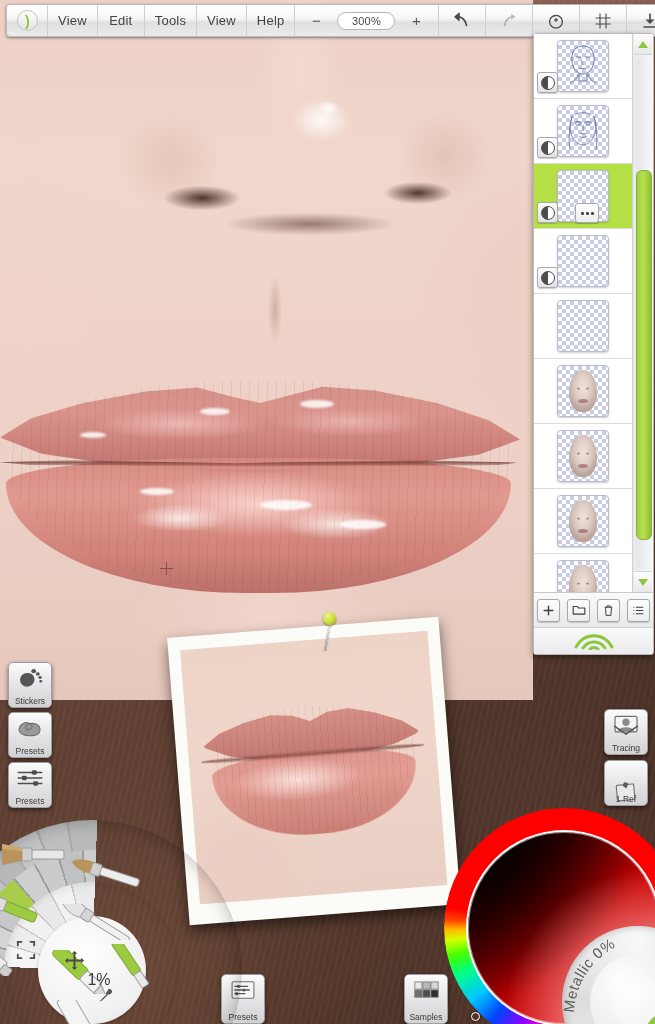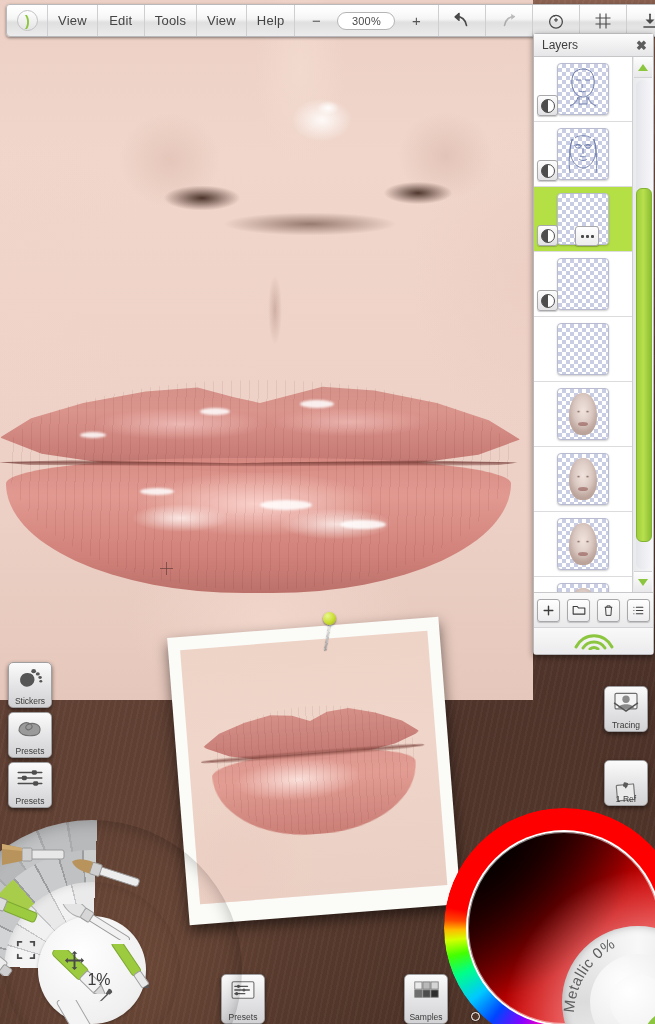--- a/index.html
+++ b/index.html
@@ -461,24 +461,20 @@
       <svg class="tb-icon" viewBox="0 0 24 24">
         <path d="M12 3v10" stroke="#4a4a4a" stroke-width="2.2" stroke-linecap="round"></path>
         <path d="M6 10l6 6 6-6z" fill="#4a4a4a"></path>
         <path d="M4 20h16" stroke="#4a4a4a" stroke-width="2.2" stroke-linecap="round"></path>
       </svg>
     </div>
 
   </div>
 
   <div class="layers-panel">
-    <div class="lp-title">
-      <span>Layers</span>
-      <span class="lp-close">✖</span>
-    </div>
     <div class="lp-body">
       <div class="lp-list" id="layers-list">
           <div class="lp-row">
             <div class="thumb">
               <svg viewBox="0 0 50 50">
                 <g fill="none" stroke="#6b7aa8" stroke-width="1">
                   <path d="M17 8 C13 12 13 22 16 27 C18 31 22 33 25 33 C28 33 32 31 34 27 C37 22 37 12 33 8 C29 4 21 4 17 8Z"></path>
                   <path d="M18 16h5M27 16h5M24 20v4M21 27c2 1 5 1 7 0"></path>
                   <path d="M20 33 C19 38 16 40 12 42M30 33 C31 38 34 40 38 42"></path>
                   <path d="M21 33 L21 40 L29 40 L29 33"></path>
@@ -622,21 +618,21 @@
           <path d="M2 5h26M2 11h26M2 17h26"></path>
         </g>
         <rect x="17" y="2.5" width="5.5" height="5" rx="1.6" fill="#4d4d4d"></rect>
         <rect x="6" y="8.5" width="5.5" height="5" rx="1.6" fill="#4d4d4d"></rect>
         <rect x="18.5" y="14.5" width="5.5" height="5" rx="1.6" fill="#4d4d4d"></rect>
       </svg>
     </span>
     <span class="lbl">Presets</span>
   </div>
 
-  <div class="sqbtn" style="left:604px;top:686px;">
+  <div class="sqbtn" style="left:604px;top:709px;">
     <span class="gly">
       <svg width="28" height="22" viewBox="0 0 30 24">
         <rect x="3" y="2.5" width="24" height="17" rx="1.5" fill="#f4f4f4" stroke="#6f6f6f" stroke-width="1.3"></rect>
         <circle cx="15" cy="9" r="4" fill="#8a8a8a"></circle>
         <path d="M6 19 C8 13 22 13 24 19Z" fill="#8a8a8a"></path>
         <path d="M2 13 L15 22 L28 13" fill="none" stroke="#555" stroke-width="1.6"></path>
       </svg>
     </span>
     <span class="lbl">Tracing</span>
   </div>

